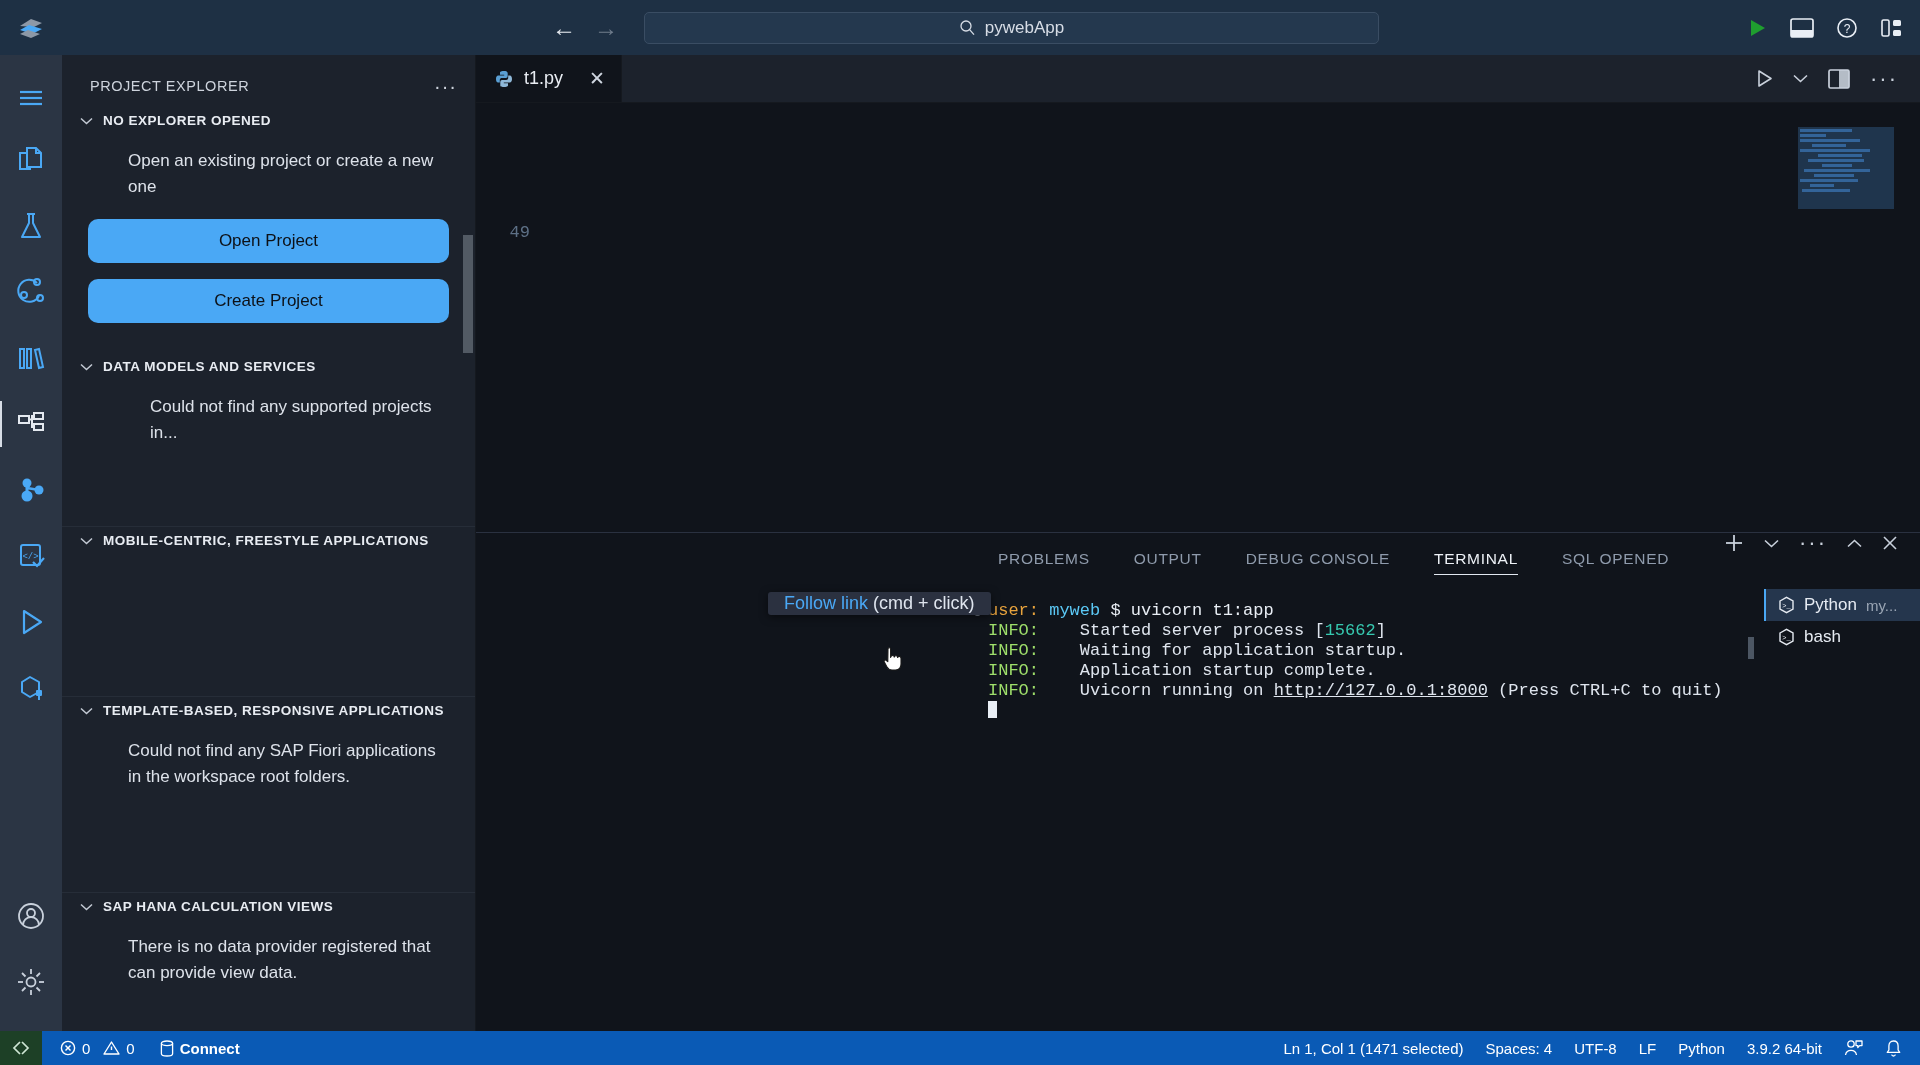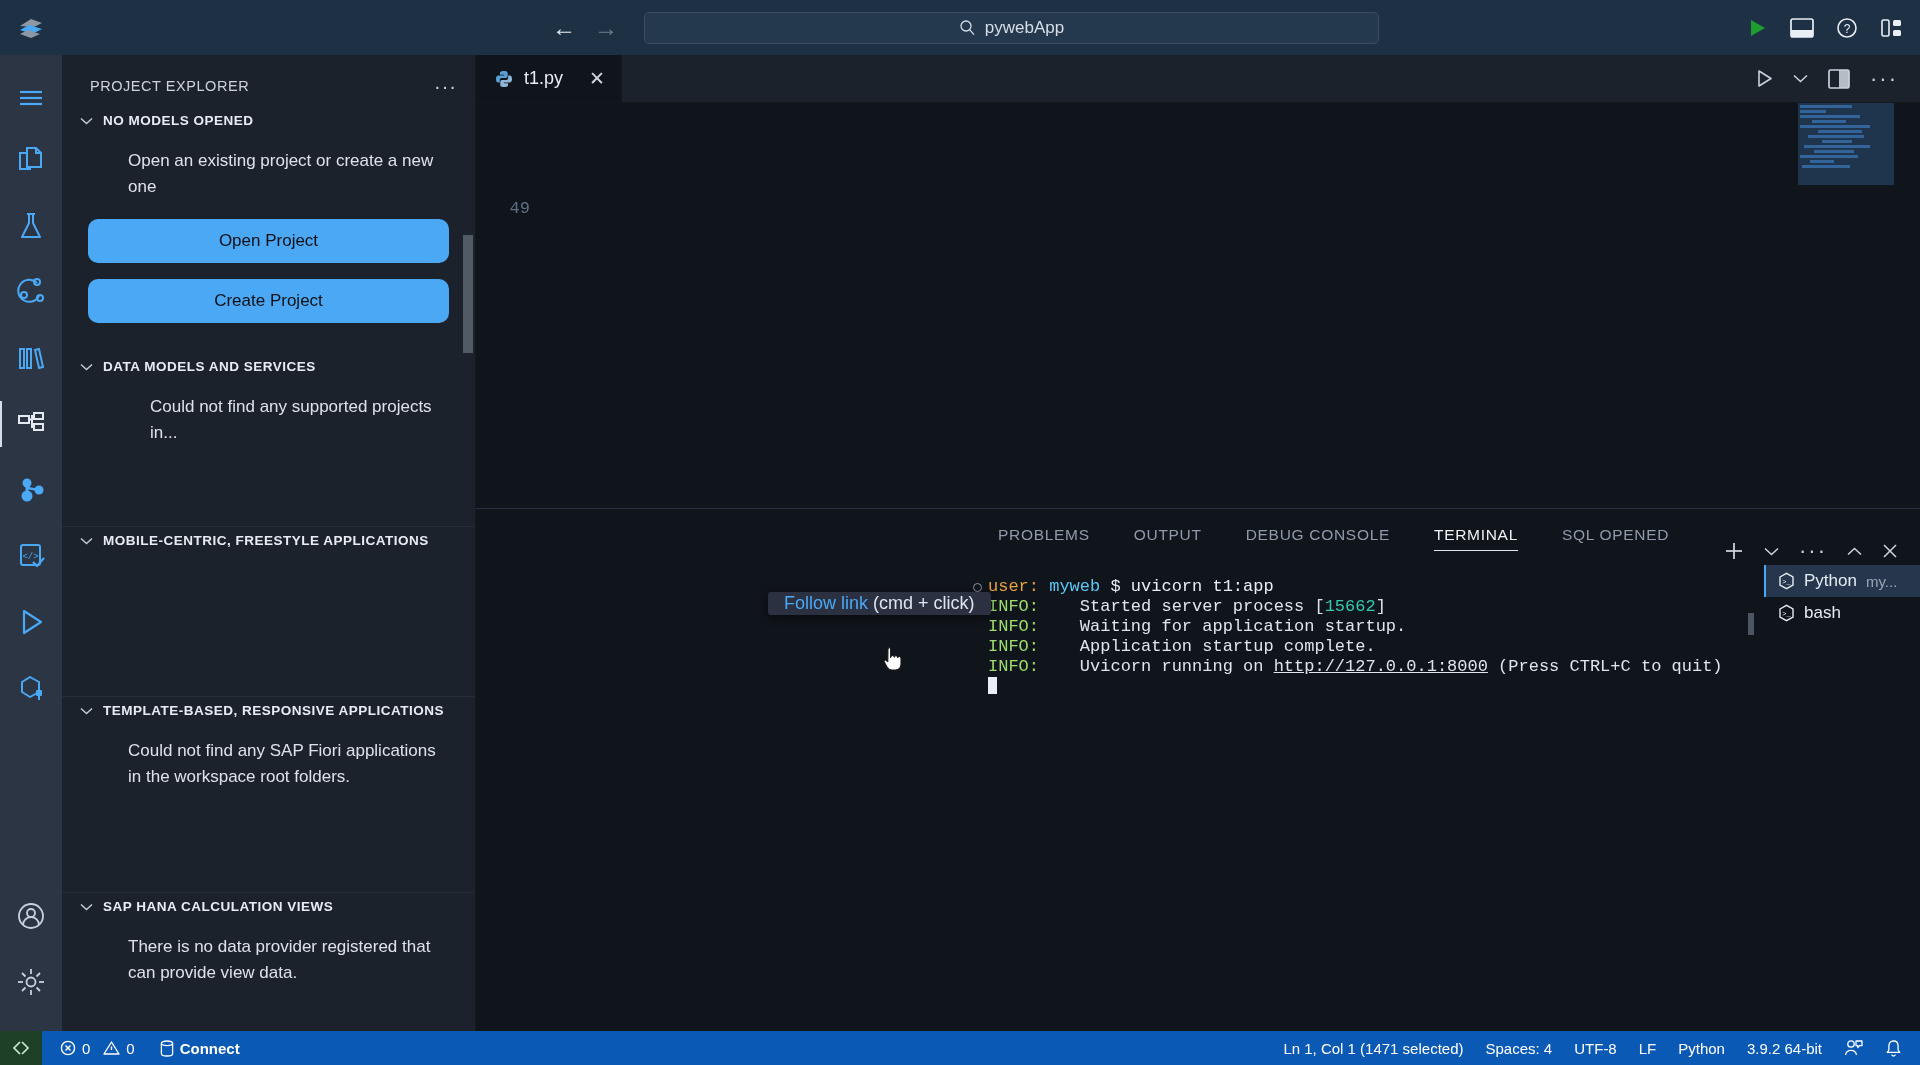--- a/index.html
+++ b/index.html
@@ -92,38 +92,38 @@
     display: flex; align-items: center; gap: 10px; padding: 0 16px 0 18px;
     background: #10141b; color: #e9edf3; font-size: 18px; cursor: pointer;
     border-right: 1px solid #15191f; position: relative;
   }
   .tab::after { content:""; position:absolute; left:0; right:0; top:0; height:1px; background:#10141b; }
   .tab-close { color: #cfd6e0; font-size: 19px; margin-left: 16px; cursor: pointer; }
   .tabs-actions { margin-left: auto; display: flex; align-items: center; gap: 20px; padding-right: 22px; }
   .ta-ico { cursor: pointer; color: #c9d1dc; display: flex; align-items: center; }
 
   
-  .editor { flex: 0 0 405px; background: #10141b; position: relative; display: flex; }
+  .editor { flex: 0 0 405px; background: #10141b; position: relative; display: flex; margin-top: 24px; }
   .ed-gutter { width: 60px; flex: 0 0 60px; padding-top: 96px; }
   .ed-lineno { color: #5d7086; font-size: 17px; text-align: right; padding-right: 6px;
                font-family: "Liberation Mono", monospace; }
   .ed-content { flex: 1; position: relative; }
   .minimap {
     position: absolute; right: 26px; top: 0; width: 96px; height: 82px;
     background: #121821; overflow: hidden;
   }
   .mm-line { height: 3px; background: #2f5f94; margin: 2px 0 2px 2px; }
   .mm-sel { position: absolute; left:0; right:0; top:0; height: 82px; background: rgba(58,110,165,.34); }
   .ed-vscroll { position: absolute; right: 0; top: 0; width: 14px; height: 405px; background: transparent; }
 
   
   .panel { flex: 1; background: #10141b; display: flex; flex-direction: column; min-height: 0;
            border-top: 1px solid #2a3140; }
   .panel-tabs {
-    height: 52px; display: flex; align-items: flex-end; padding-left: 500px; gap: 0; position: relative;
+    height: 52px; display: flex; align-items: flex-start; padding-left: 500px; gap: 0; position: relative;
   }
   .ptab {
     color: #8f9bac; font-size: 15.5px; letter-spacing: .7px; padding: 0 22px; height: 52px;
     display: flex; align-items: center; cursor: pointer; position: relative;
   }
   .ptab.active { color: #eef2f7; }
   .ptab.active::after {
     content: ""; position: absolute; left: 22px; right: 22px; bottom: 10px; height: 1px; background: #e2e8f0;
   }
   .panel-actions { margin-left: auto; display: flex; align-items: center; gap: 20px; padding-right: 22px; }
@@ -352,21 +352,21 @@
         <span class="sp-dots">···</span>
       </div>
 
       <div class="sec-scroll" style="height:246px">
         <div class="section-head">
           <span class="chev">
             <svg width="13" height="8" viewBox="0 0 13 8">
                 <path d="M1 1.5 L6.5 6.5 L12 1.5" fill="none" stroke="#c3cad4" stroke-width="1.5"></path>
               </svg>
           </span>
-          <span>NO MODELS OPENED</span>
+          <span>NO EXPLORER OPENED</span>
         </div>
         <div class="sec-body">
           <div class="sec-text">Open an existing project or create a new one</div>
           <button class="btn-blue">Open Project</button>
           <button class="btn-blue">Create Project</button>
         </div>
         <div class="sp-scrollbar"></div>
       </div>
 
       <div style="height:173px">

